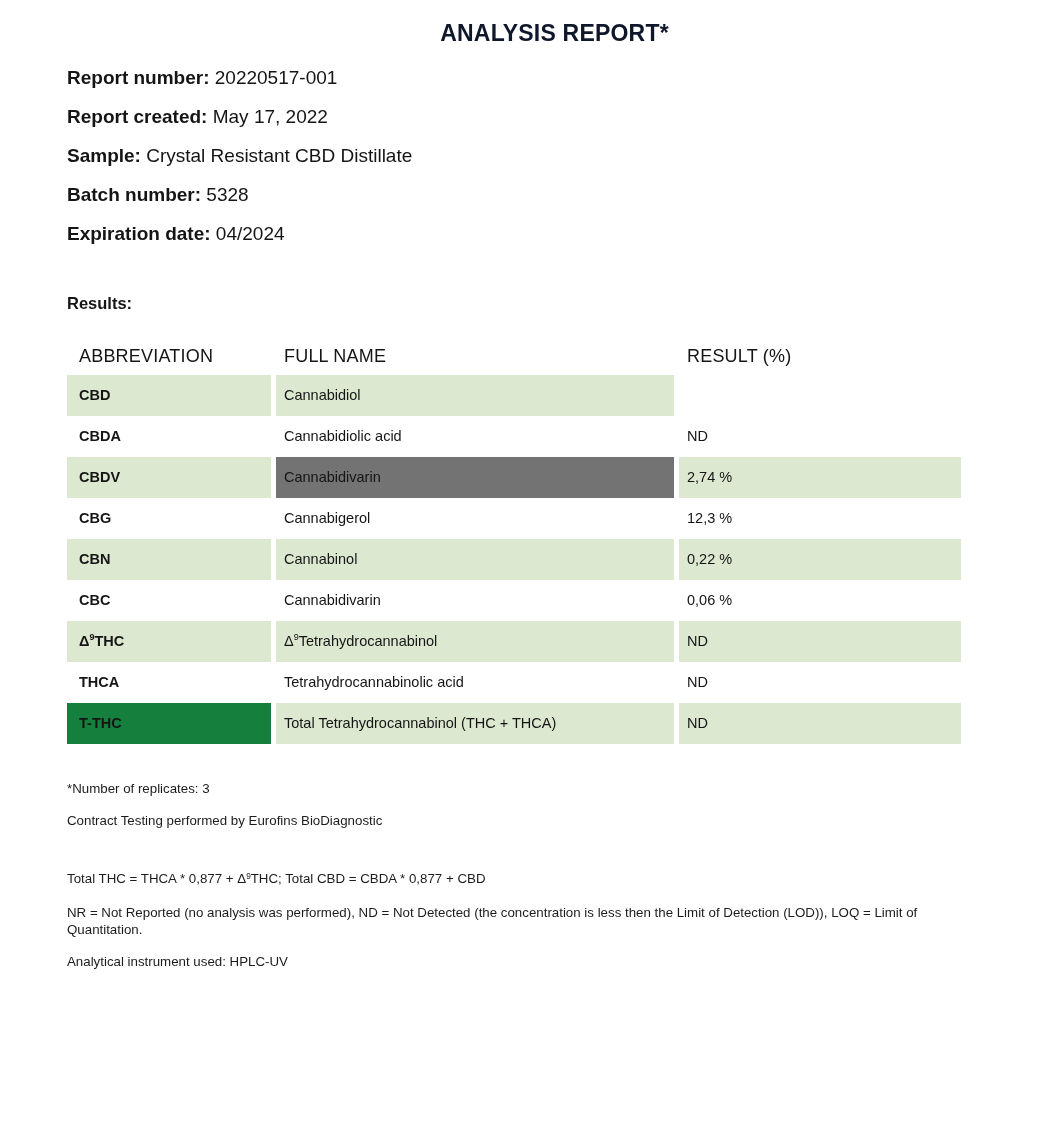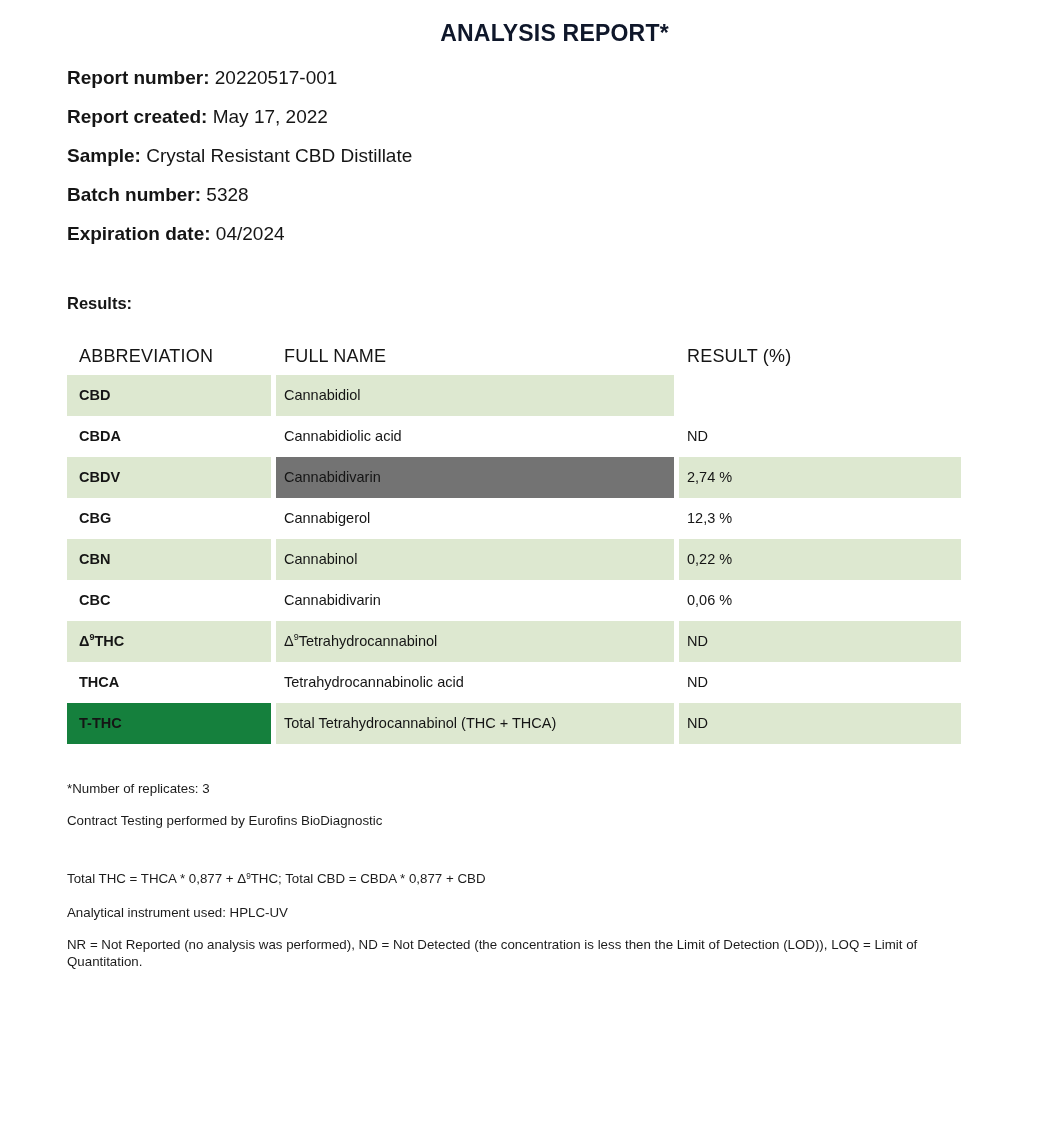--- a/index.html
+++ b/index.html
@@ -180,18 +180,18 @@
         <div style="background: rgb(221, 232, 208);">Total Tetrahydrocannabinol (THC + THCA)</div>
         <div style="background: rgb(221, 232, 208);">ND</div>
       </div>
 
     </div>
 
     <div class="footnotes">
       <p class="fn">*Number of replicates: 3</p>
       <p class="fn">Contract Testing performed by Eurofins BioDiagnostic</p>
       <p class="fn fn-formula"><span>Total THC = THCA * 0,877 + Δ</span><span class="sup">9</span><span>THC; Total CBD = CBDA * 0,877 + CBD</span></p>
+      <p class="fn">NR = Not Reported (no analysis was performed), ND = Not Detected (the concentration is less then the Limit of Detection (LOD)), LOQ = Limit of Quantitation.</p>
       <p class="fn">Analytical instrument used: HPLC-UV</p>
-      <p class="fn">NR = Not Reported (no analysis was performed), ND = Not Detected (the concentration is less then the Limit of Detection (LOD)), LOQ = Limit of Quantitation.</p>
     </div>
 
   </div>
 </div>
 
 </body></html>

